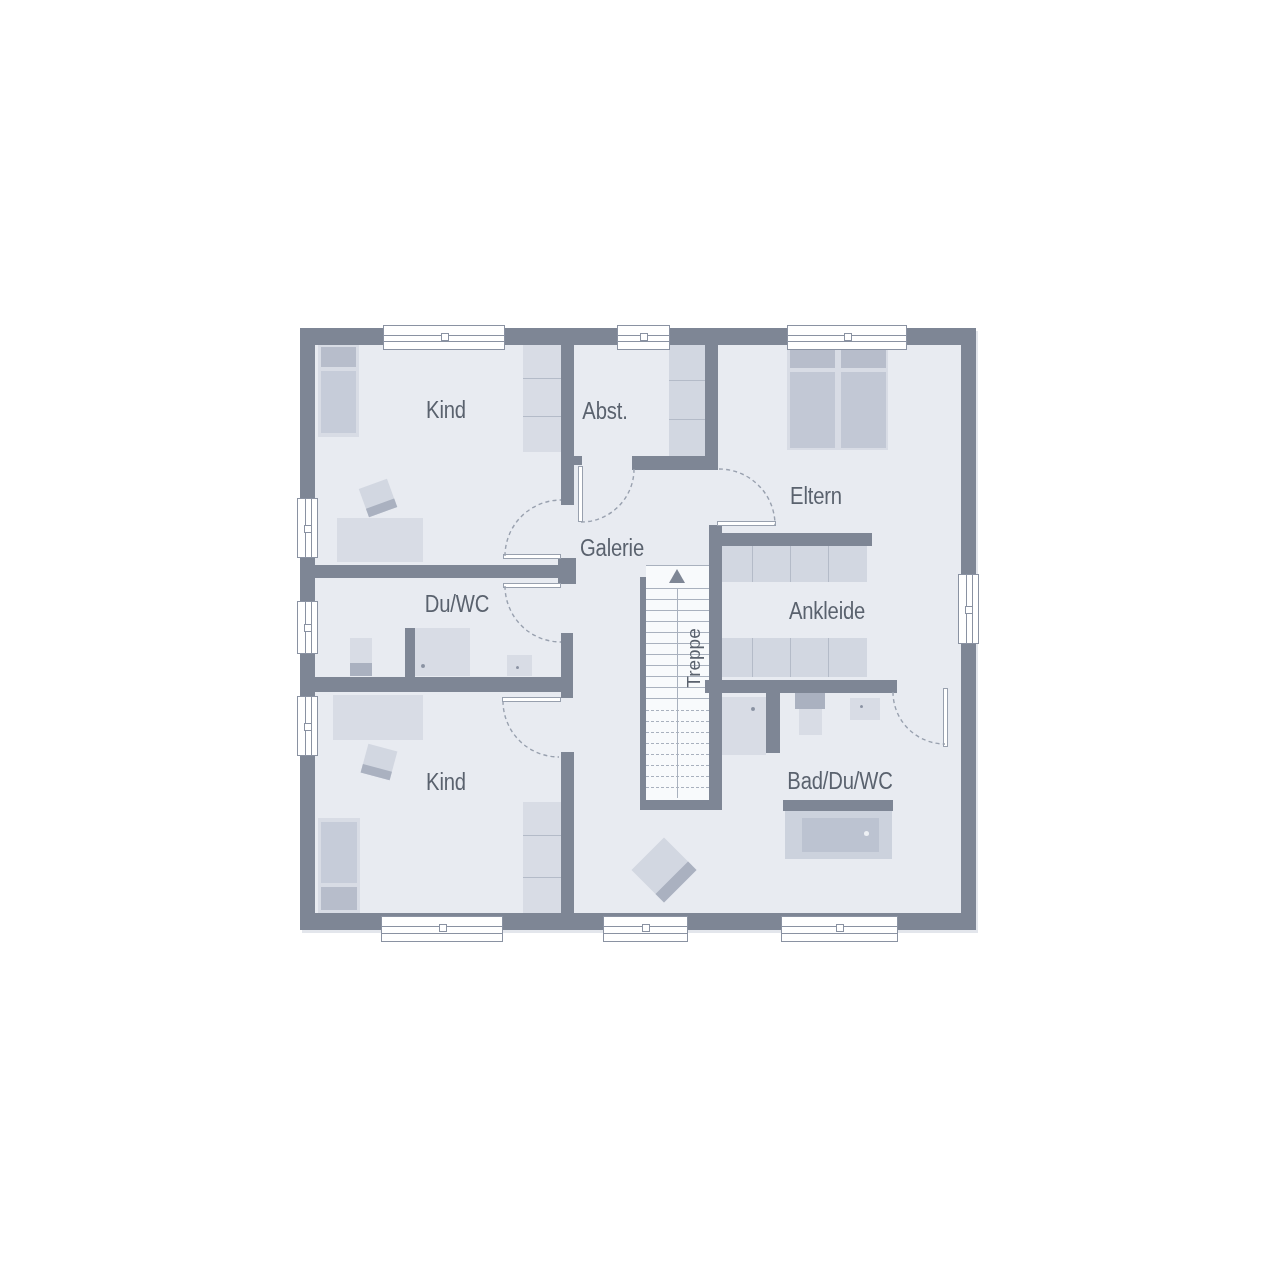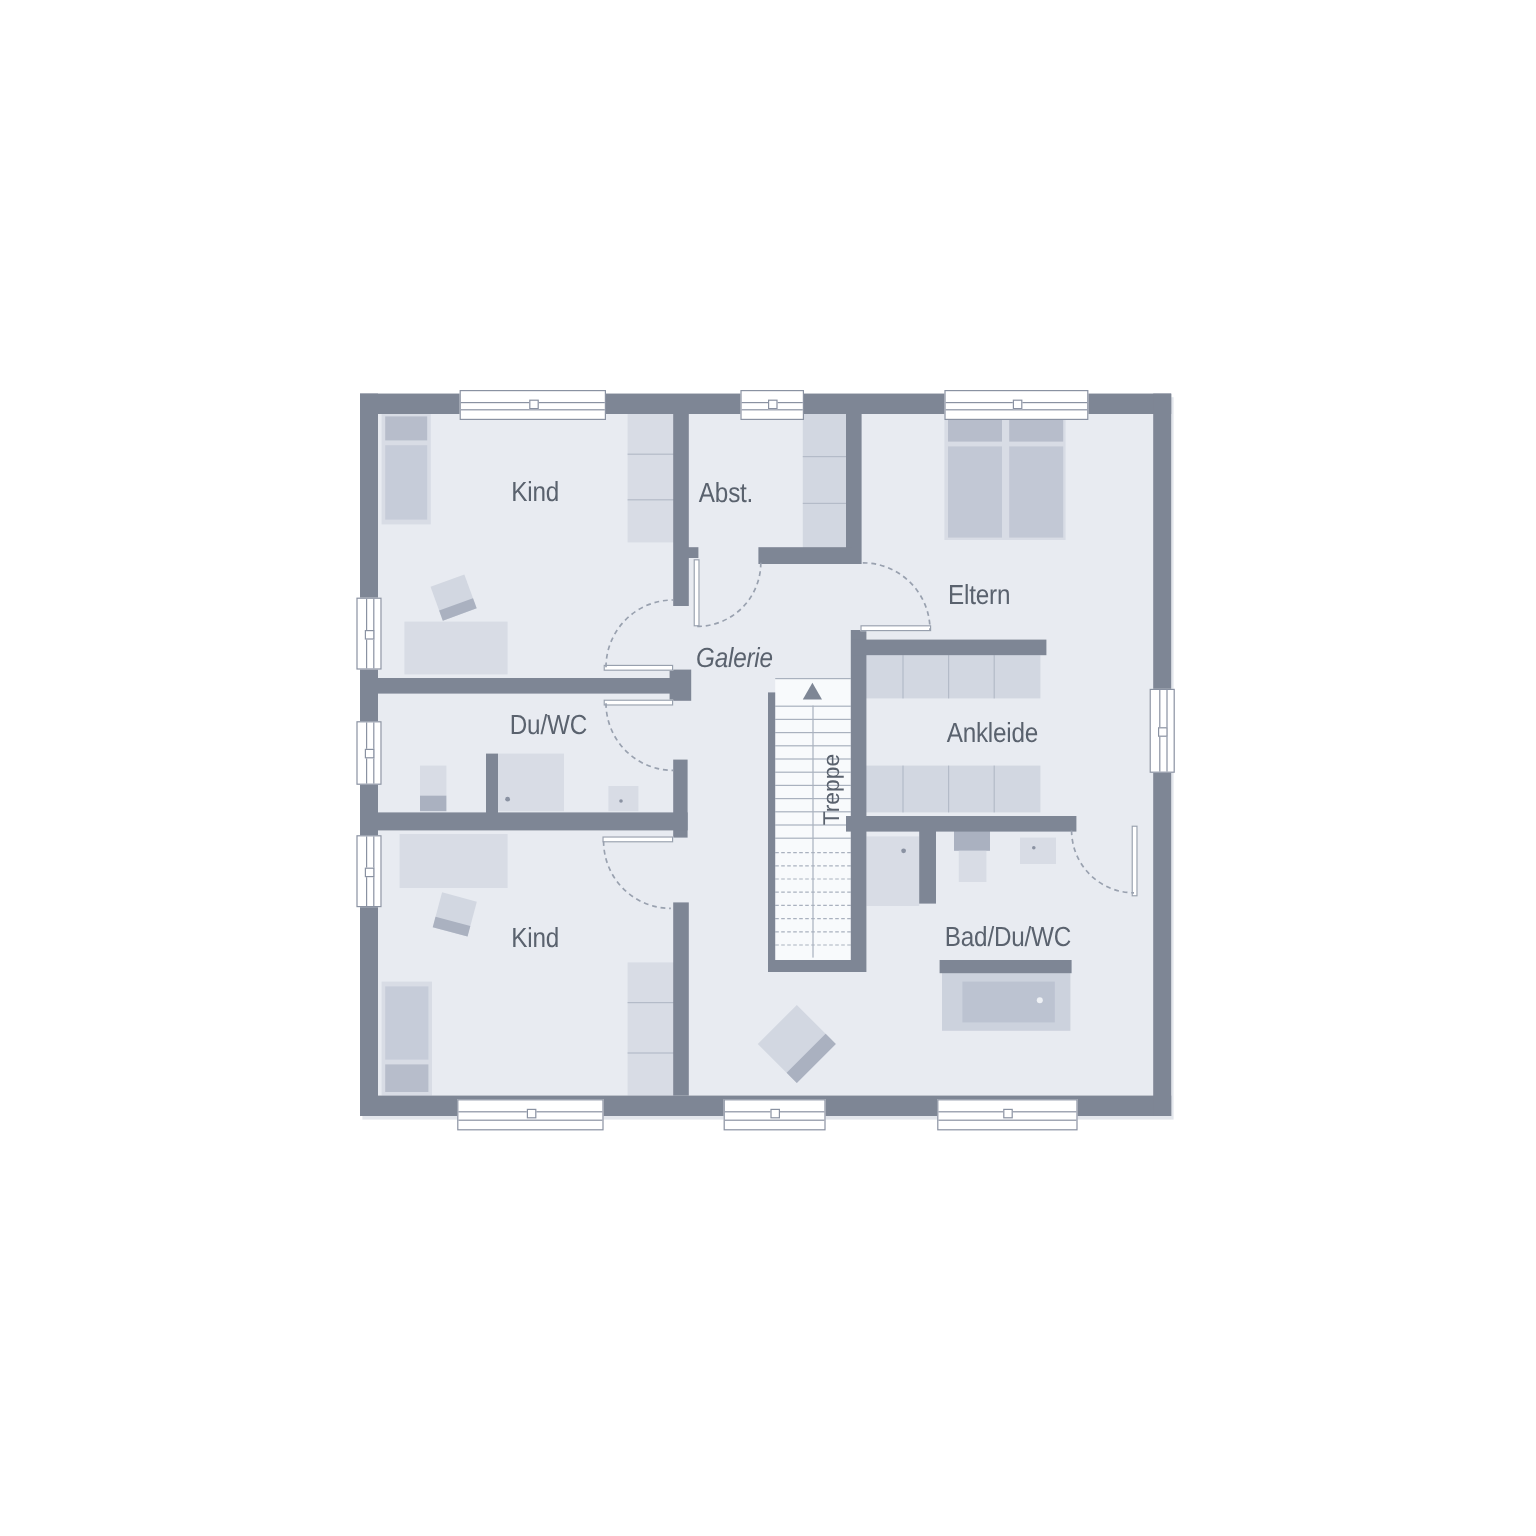--- a/index.html
+++ b/index.html
@@ -217,20 +217,20 @@
       <path d="M 503 701 A 56 56 0 0 0 559 757"></path>
       <path d="M 581 522 A 53 53 0 0 0 634 469"></path>
       <path d="M 719 469 A 56 56 0 0 1 775 525"></path>
       <path d="M 893 692 A 52 52 0 0 0 945 744"></path>
     </g>
   </svg>
 
   <div class="lbl" style="left:446px;top:410px;"><span class="sx">Kind</span></div>
   <div class="lbl" style="left:605px;top:411px;"><span class="sx">Abst.</span></div>
   <div class="lbl" style="left:816px;top:496px;"><span class="sx">Eltern</span></div>
-  <div class="lbl" style="left:612px;top:548px;font-style:italic;"><span class="sx">Galerie</span></div>
+  <div class="lbl" style="left:612px;top:548px;"><span class="sx">Galerie</span></div>
   <div class="lbl" style="left:457px;top:604px;"><span class="sx">Du/WC</span></div>
   <div class="lbl" style="left:827px;top:611px;"><span class="sx">Ankleide</span></div>
   <div class="lbl" style="left:446px;top:782px;"><span class="sx">Kind</span></div>
   <div class="lbl" style="left:840px;top:781px;"><span class="sx">Bad/Du/WC</span></div>
   <div class="lbl-rot" style="left:694px;top:658px;"><span class="sx">Treppe</span></div>
 
 </div>
 
 </body></html>

